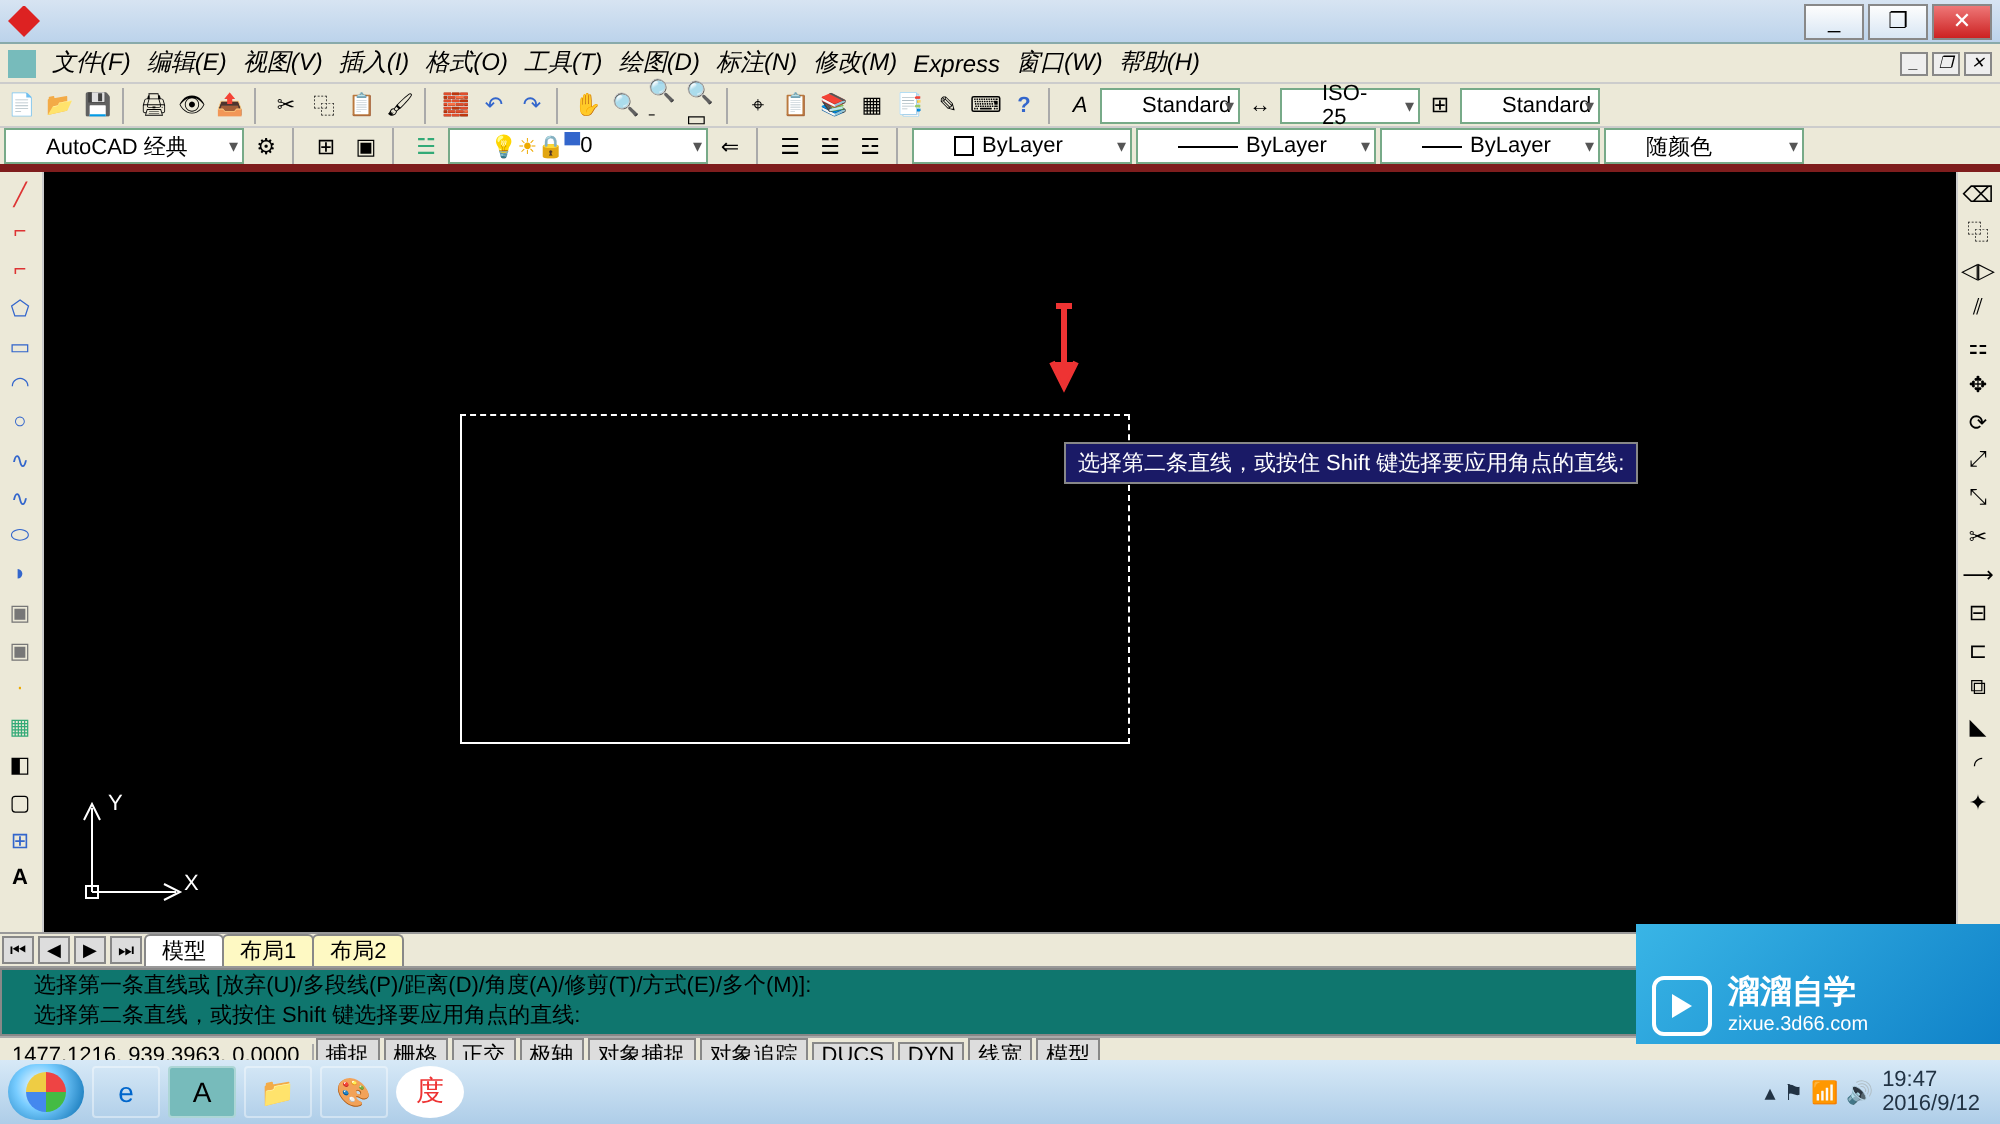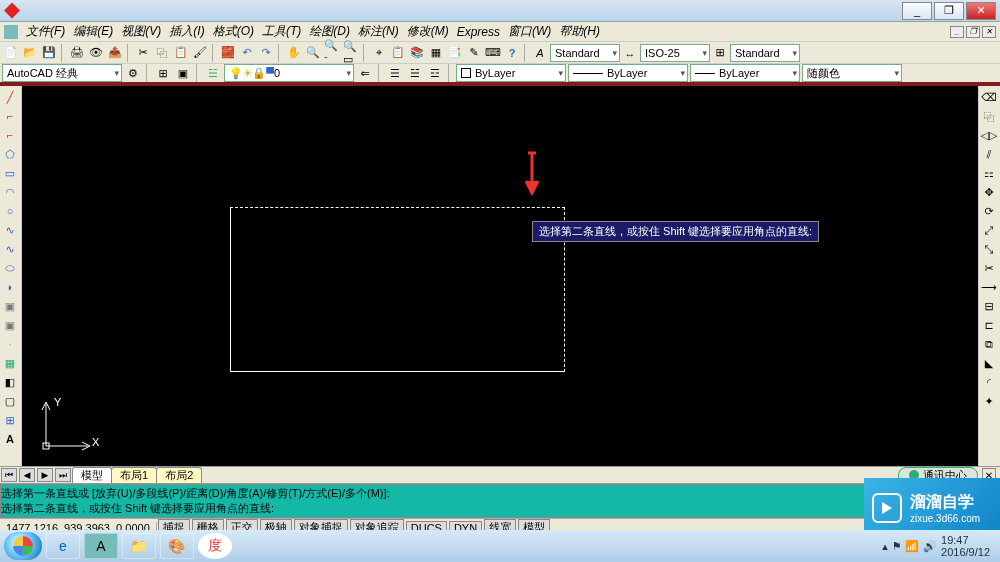--- a/index.html
+++ b/index.html
@@ -16,21 +16,21 @@
 .menubar { height: 20px; display: flex; align-items: center; padding: 0 4px; font-size: 12px; background: #ece9d8; border-bottom: 1px solid #ccc; font-style: italic; }
 .menubar .mdiicon { width: 14px; height: 14px; background: #7bb; margin-right: 4px; }
 .menubar span { padding: 2px 4px; cursor: default; }
 .menubar .mdictrl { margin-left: auto; display: flex; gap: 2px; }
 .menubar .mdictrl div { width: 14px; height: 12px; border: 1px solid #888; background: #eee; font-size: 8px; display:flex;align-items:center;justify-content:center; }
 
 
 .toolbar-row { height: 22px; background: #ece9d8; display: flex; align-items: center; padding: 0 2px; gap: 1px; border-bottom: 1px solid #ccc; }
 .tbtn { width: 18px; height: 18px; border: 1px solid transparent; display: inline-flex; align-items: center; justify-content: center; font-size: 11px; }
 .tsep { width: 4px; height: 18px; border-left: 1px solid #aaa; margin: 0 2px; }
-.tdropdown { height: 18px; border: 1px solid #7a8; background: #fff; font-size: 11px; padding: 0 14px 0 4px; display: inline-flex; align-items: center; position: relative; }
+.tdropdown { height: 18px; border: 1px solid #7a8; background: #fff; font-size: 11px; padding: 0 14px 0 20px; display: inline-flex; align-items: center; position: relative; }
 .tdropdown::after { content: "▾"; position: absolute; right: 2px; font-size: 9px; color: #555; }
 
 
 .ws-row { height: 22px; background: #ece9d8; display: flex; align-items: center; padding: 0 2px; gap: 2px; border-bottom: 4px solid #7f1d1d; font-size: 11px; }
 .ws-row .tdropdown { min-width: 100px; }
 
 
 .main { display: flex; height: 380px; }
 .side-toolbar { width: 22px; background: #ece9d8; display: flex; flex-direction: column; padding: 2px 1px; gap: 1px; border-right: 1px solid #ccc; }
 .side-toolbar.right { border-right: none; border-left: 1px solid #ccc; }
@@ -49,37 +49,37 @@
 
 .tabs-row { height: 18px; background: #ece9d8; display: flex; align-items: center; font-size: 11px; border-top: 1px solid #999; border-bottom: 1px solid #999; }
 .tabs-row .navbtn { width: 16px; height: 14px; border: 1px solid #888; margin: 0 1px; display:flex;align-items:center;justify-content:center; font-size: 9px; background:#ddd; }
 .tabs-row .tab { padding: 0 8px; border: 1px solid #888; border-bottom: none; background: #fff; margin-right: -1px; border-radius: 3px 3px 0 0; }
 .tabs-row .tab.inactive { background: #fef9c3; }
 .tabs-row .commcenter { margin-left: auto; background: #d9e6dd; border: 1px solid #3a7; border-radius: 8px; padding: 0 10px; display: flex; align-items: center; gap: 4px; }
 .tabs-row .commcenter .dot { width: 10px; height: 10px; background: #3a7; border-radius: 50%; }
 .tabs-row .closex { width: 14px; height: 14px; border: 1px solid #888; margin: 0 4px; display:flex;align-items:center;justify-content:center; font-size: 10px; }
 
 
-.cmdwin { height: 34px; background: #14b8a6; border: 1px solid #888; font-size: 11px; padding: 1px 0; overflow: hidden; font-family: SimSun, monospace; line-height: 15px; }
+.cmdwin { height: 34px; background: #0f766e; border: 1px solid #888; font-size: 11px; padding: 1px 16px; overflow: hidden; font-family: SimSun, monospace; line-height: 15px; }
 
 
 .statusbar { height: 18px; background: #ece9d8; display: flex; align-items: center; font-size: 11px; border-top: 1px solid #aaa; }
 .statusbar .coords { padding: 0 6px; border-right: 1px solid #aaa; text-decoration: underline; }
 .statusbar .stbtn { padding: 0 4px; border: 1px solid #888; margin: 0 1px; background: #ddd; font-size: 11px; }
 
 
 .taskbar { position: absolute; bottom: 0; left: 0; right: 0; height: 32px; background: linear-gradient(#d7e9f7,#aecde8); display: flex; align-items: center; padding: 0 4px; }
 .startbtn { width: 38px; height: 28px; border-radius: 14px; background: radial-gradient(circle at 40% 40%, #fff, #7cf 40%, #06a); display:flex; align-items:center; justify-content:center; }
 .startbtn .orb { width: 20px; height: 20px; border-radius:50%; background: conic-gradient(#e44 0 25%, #4b4 0 50%, #48e 0 75%, #ec4 0); }
 .taskicon { width: 34px; height: 26px; margin-left: 4px; border: 1px solid rgba(255,255,255,.4); border-radius: 2px; display:flex;align-items:center;justify-content:center; font-size: 14px; }
 .taskbar .tray { margin-left: auto; display:flex; align-items:center; gap:4px; padding: 0 6px; font-size: 11px; color: #234; }
 .taskbar .clock { text-align: left; line-height: 12px; font-size: 11px; }
 
 
-.watermark { position: absolute; right: 0; bottom: 24px; height: 60px; width: 136px; background: linear-gradient(135deg,#39b5e6,#1082c8); color: #fff; display: flex; align-items: center; padding: 4px 8px; gap: 8px; }
+.watermark { position: absolute; right: 0; bottom: 40px; height: 60px; width: 182px; background: linear-gradient(135deg,#39b5e6,#1082c8); color: #fff; display: flex; align-items: flex-end; padding: 4px 8px; gap: 8px; }
 .watermark .play { width: 30px; height: 30px; border: 2px solid #fff; border-radius: 6px; display:flex;align-items:center;justify-content:center; }
 .watermark .txt .big { font-size: 16px; font-weight: bold; }
 .watermark .txt .small { font-size: 10px; }
 
 
 .g-line::before{content:"╱";color:#d33;}
 .g-pline::before{content:"⌐";color:#d33;}
 .g-poly::before{content:"⬠";color:#36c;}
 .g-rect::before{content:"▭";color:#36c;}
 .g-arc::before{content:"◠";color:#36c;}

